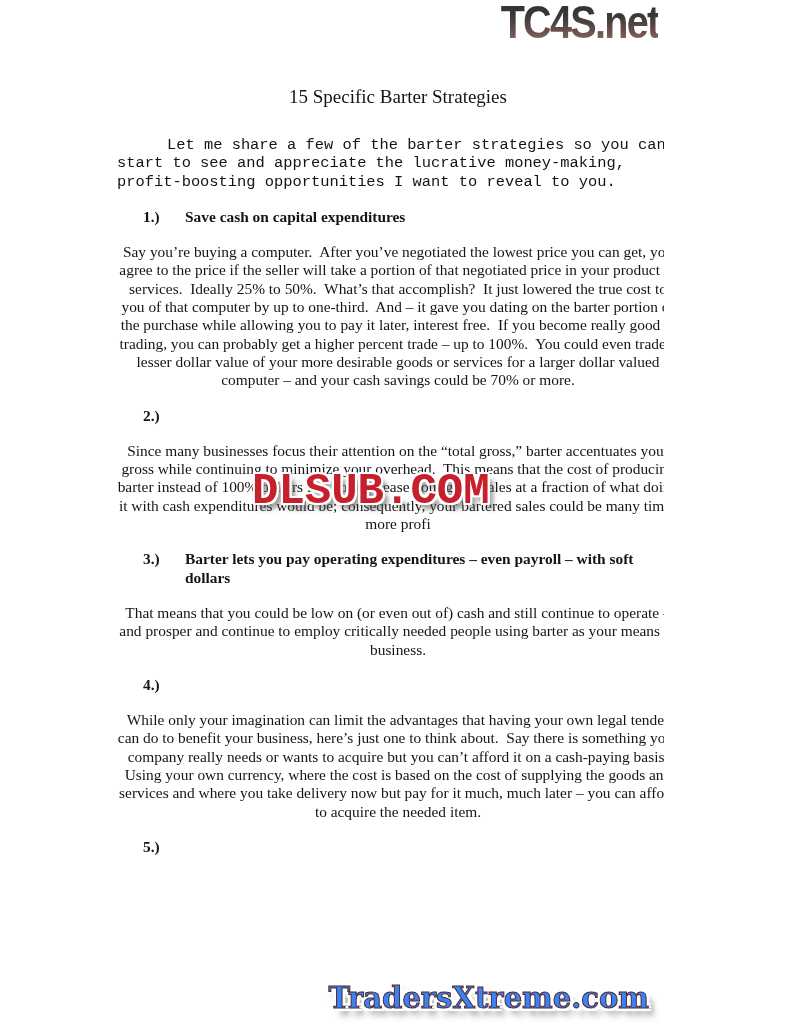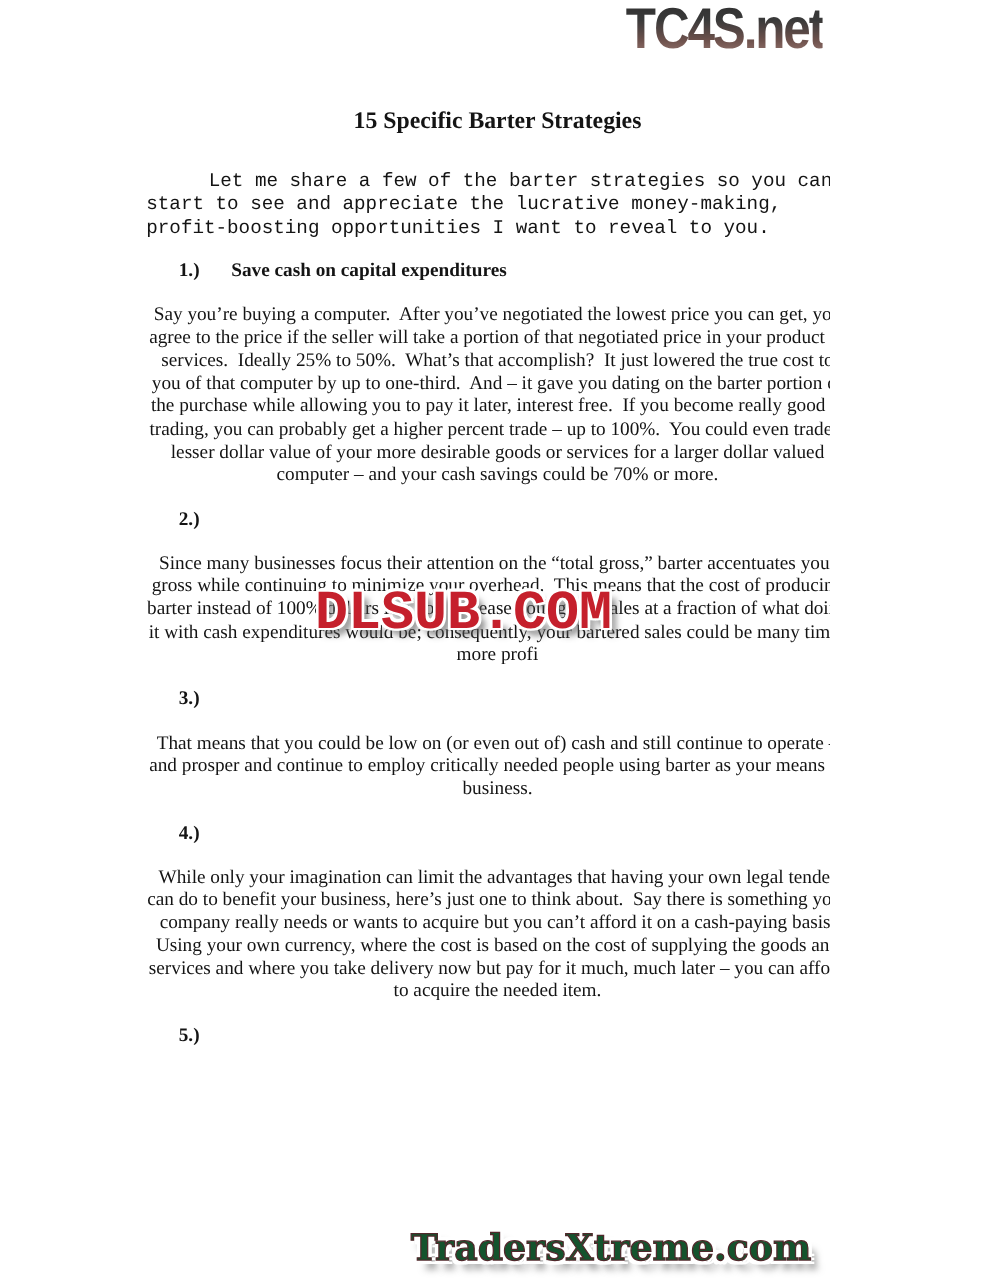--- a/index.html
+++ b/index.html
@@ -39,21 +39,21 @@
   .content {
     position: absolute;
     left: 117px;
     top: 86px;
     width: 562px;
     font-size: 15.4px;
     line-height: 18.3px;
   }
   .doc-title {
     font-size: 19px;
-    font-weight: bold;
+    font-weight: normal;
     text-align: center;
     line-height: 22px;
     margin: 0 0 28px 0;
   }
   .intro {
     margin: 0 0 17px 0;
     text-indent: 50px;
     white-space: pre-wrap;
     font-family: Liberation Mono, monospace;
   }
@@ -97,21 +97,21 @@
   }
 
   
   .traders {
     position: absolute;
     right: 15px;
     bottom: 9px;
     font-family: "DejaVu Serif", serif;
     font-weight: bold;
     font-size: 29px;
-    color: #14532d;
+    color: #3b82f6;
     -webkit-text-stroke: 1px #50282b;
     text-shadow:
       -3px -3px 0 #ffffff, 3px -3px 0 #ffffff,
       -3px 3px 0 #ffffff, 3px 3px 0 #ffffff,
       -3px 0 0 #ffffff, 3px 0 0 #ffffff,
       0 -3px 0 #ffffff, 0 3px 0 #ffffff,
       6px 7px 6px rgba(80, 80, 80, 0.6);
     line-height: 1.1;
     margin-left: 16px;
   }
@@ -135,20 +135,21 @@
     </div>
     <p class="body-par">Say you’re buying a computer.  After you’ve negotiated the lowest price you can get, you agree to the price if the seller will take a portion of that negotiated price in your product or services.  Ideally 25% to 50%.  What’s that accomplish?  It just lowered the true cost to you of that computer by up to one-third.  And – it gave you dating on the barter portion of the purchase while allowing you to pay it later, interest free.  If you become really good at trading, you can probably get a higher percent trade – up to 100%.  You could even trade a lesser dollar value of your more desirable goods or services for a larger dollar valued computer – and your cash savings could be 70% or more.</p>
 
     <div class="sec-head">
       <span class="sec-num">2.)</span>
     </div>
     <p class="body-par">Since many businesses focus their attention on the “total gross,” barter accentuates your gross while continuing to minimize your overhead.  This means that the cost of producing barter instead of 100% dollars lets you increase your gross sales at a fraction of what doing it with cash expenditures would be; consequently, your bartered sales could be many times more profi</p>
 
     <div class="sec-head">
       <span class="sec-num">3.)</span>
+      <span class="sec-title">Barter lets you pay operating expenditures – even payroll – with soft dollars</span>
     </div>
     <p class="body-par">That means that you could be low on (or even out of) cash and still continue to operate – and prosper and continue to employ critically needed people using barter as your means of business.</p>
 
     <div class="sec-head">
       <span class="sec-num">4.)</span>
     </div>
     <p class="body-par">While only your imagination can limit the advantages that having your own legal tender can do to benefit your business, here’s just one to think about.  Say there is something your company really needs or wants to acquire but you can’t afford it on a cash-paying basis.  Using your own currency, where the cost is based on the cost of supplying the goods and services and where you take delivery now but pay for it much, much later – you can afford to acquire the needed item.</p>
 
     <div class="sec-head">
       <span class="sec-num">5.)</span>

